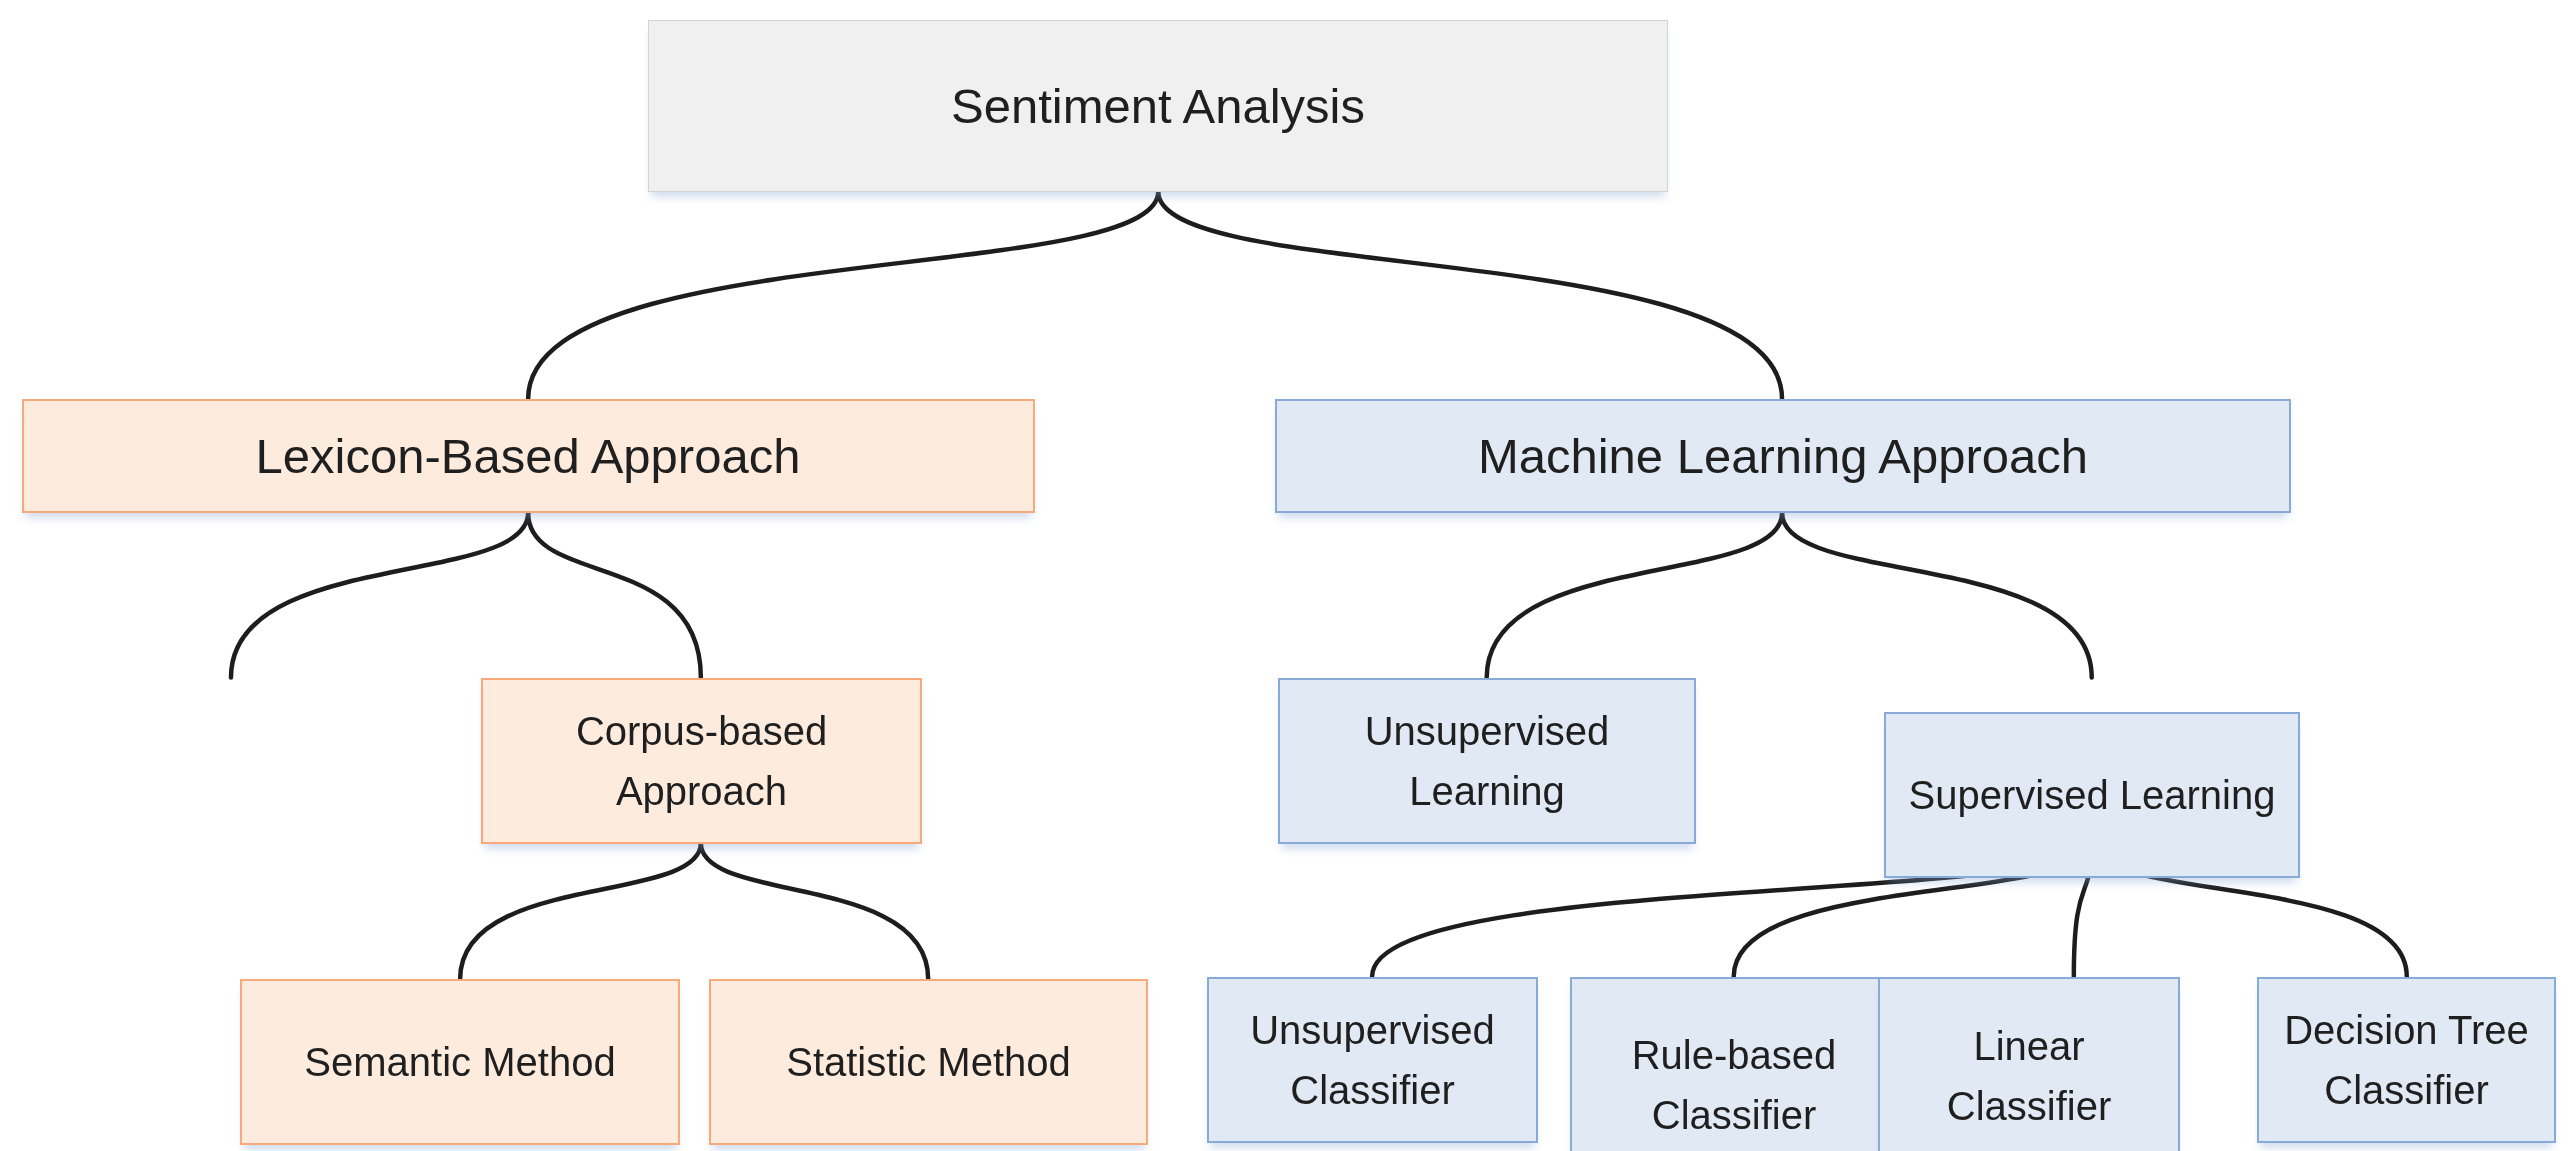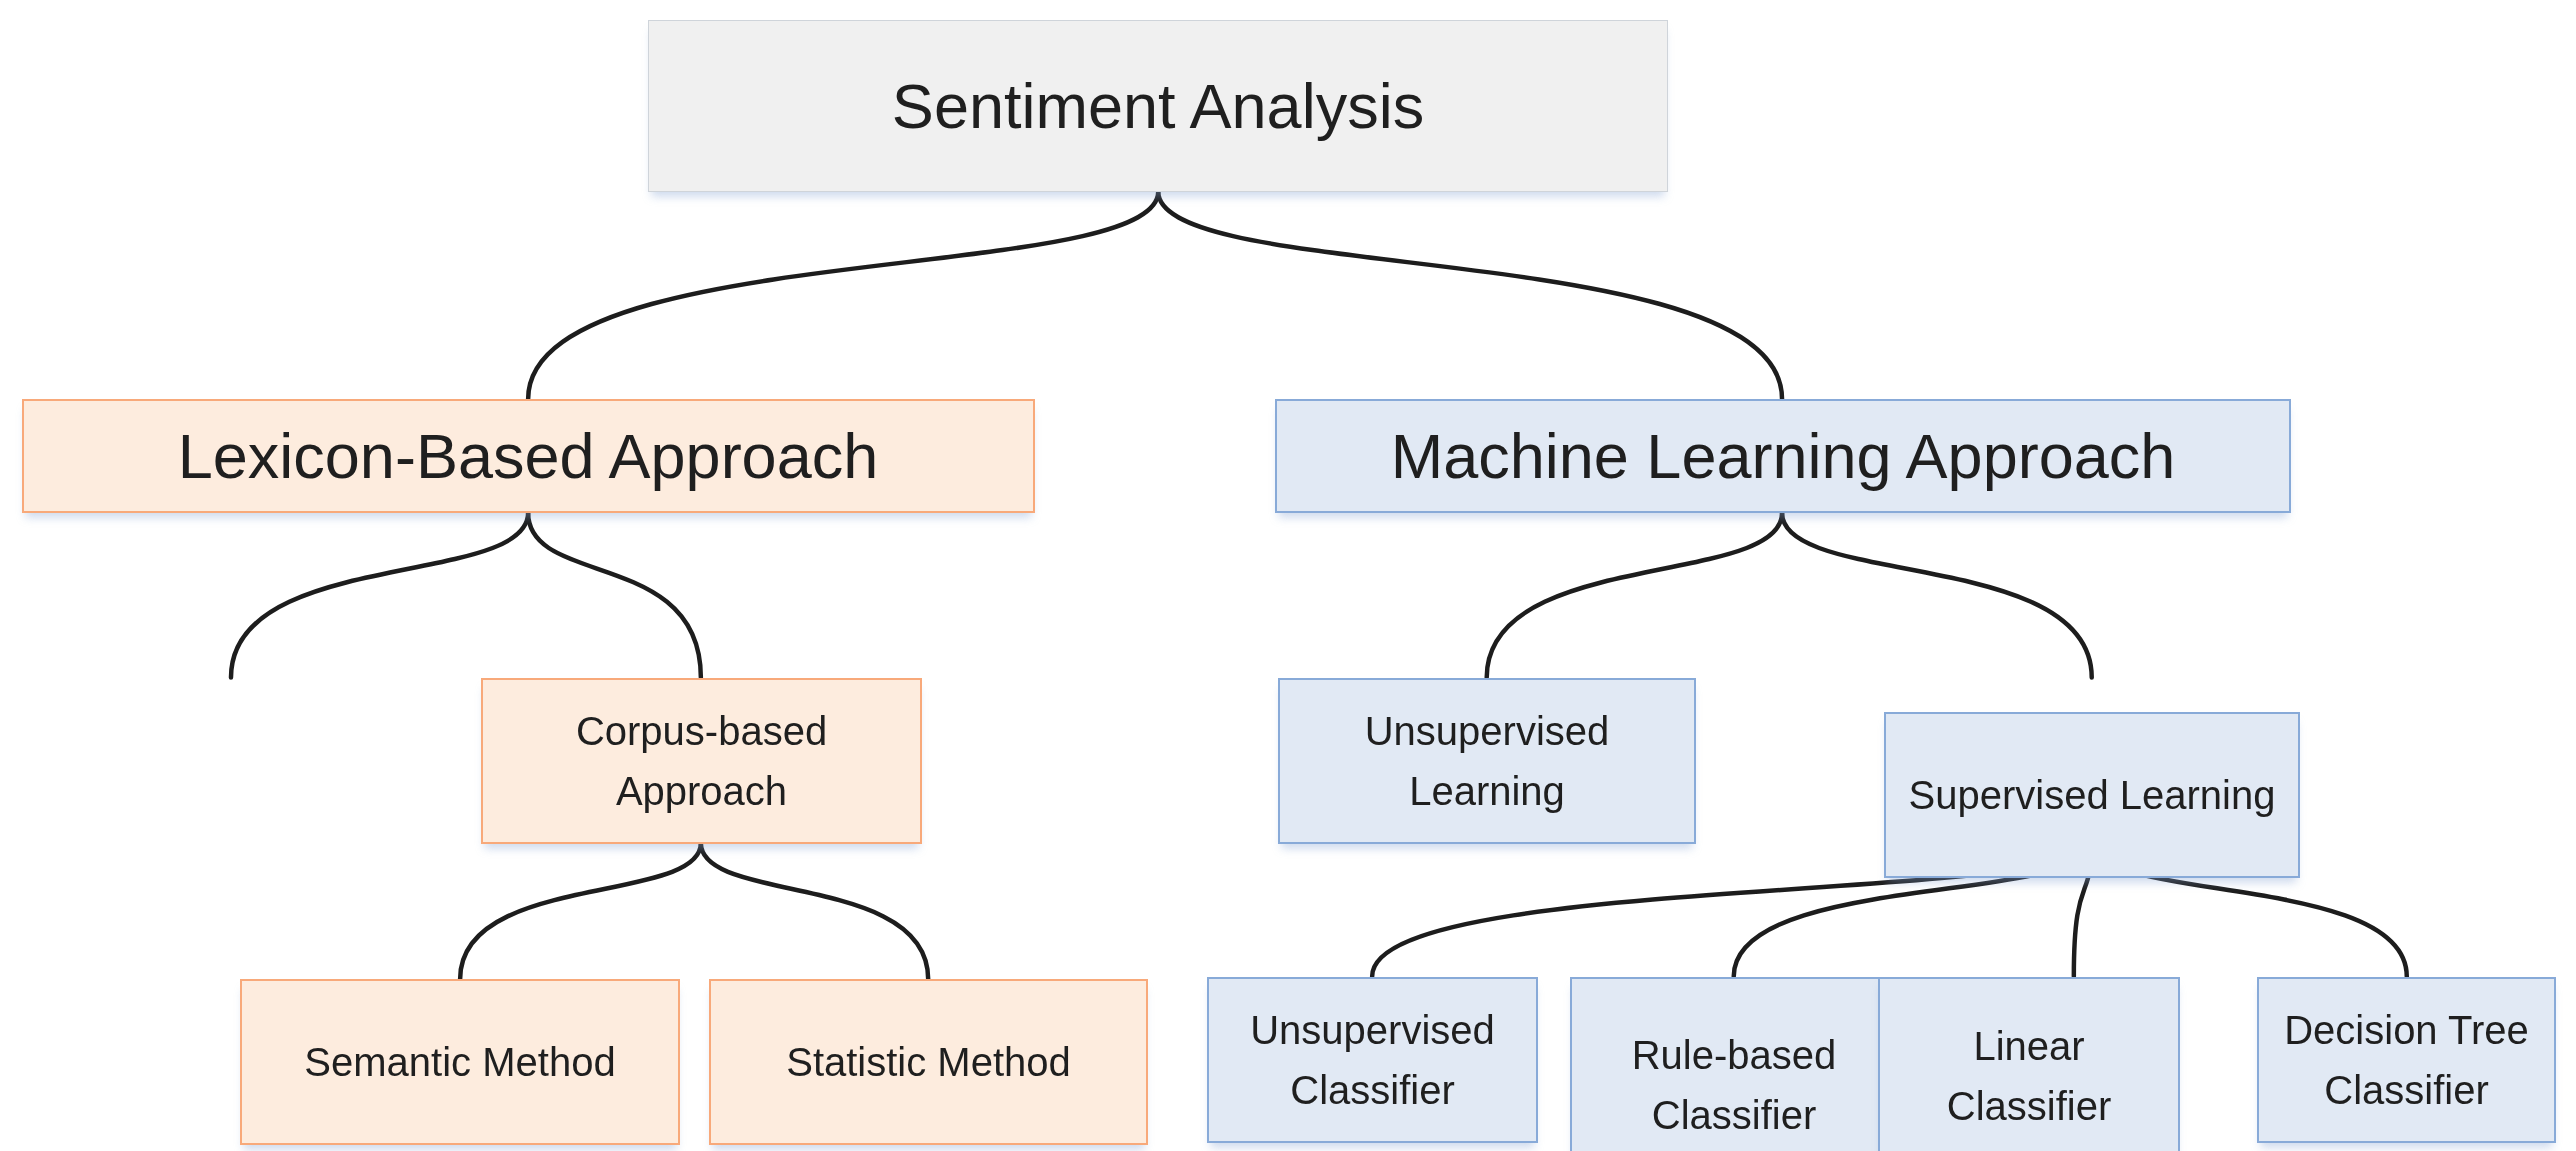--- a/index.html
+++ b/index.html
@@ -25,21 +25,21 @@
   .node {
     position: absolute;
     box-sizing: border-box;
     display: flex;
     align-items: center;
     justify-content: center;
     text-align: center;
     color: #1f1f1f;
   }
   .node .lbl { display: block; padding: 0 9px; }
-  .lvl1 { font-size: 63px; }
+  .lvl1 { font-size: 49px; }
   .small { font-size: 40px; line-height: 1.5; }
   .gray {
     background: var(--root-fill, #f0f0f0);
     border: 1.8px solid var(--root-border, #cfd4da);
     box-shadow: 0 7.2px 9px -2.7px rgba(130, 160, 210, 0.40);
   }
   .orange {
     background: var(--lexicon-fill, #fdecde);
     border: 2.7px solid var(--lexicon-border, #f8a97a);
     box-shadow: 0 7.2px 9px -2.7px rgba(130, 160, 210, 0.40);

